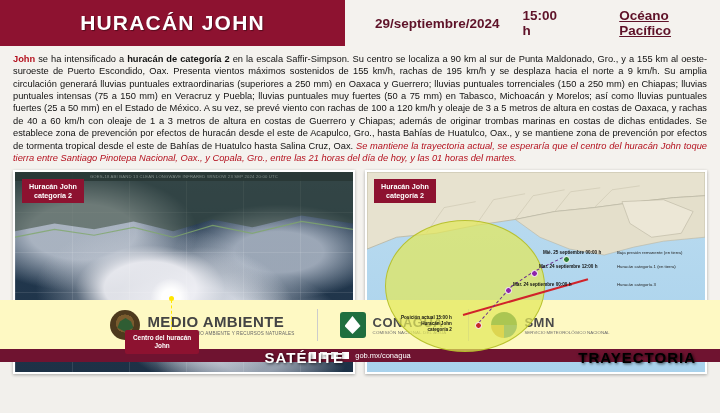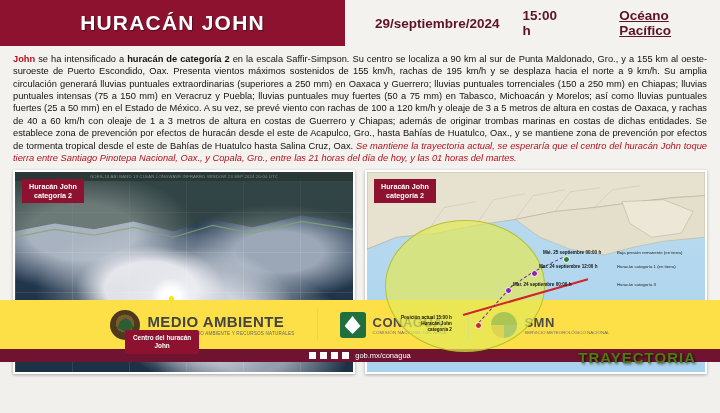--- a/index.html
+++ b/index.html
@@ -132,21 +132,21 @@
     position: absolute;
     right: 9px; bottom: 6px;
     color: #ffffff;
     font-size: 15px;
     font-weight: bold;
     letter-spacing: 1px;
     text-shadow: 1px 1px 3px rgba(0,0,0,0.75);
     z-index: 6;
   }
   .panel-label.dark {
-    color: #4d7c0f;
+    color: #000000;
     text-shadow: 1px 1px 3px rgba(0,0,0,0.8);
   }
 
   .center-callout {
     position: absolute;
     background: #8d1230;
     color: #fff;
     font-size: 6.4px;
     font-weight: bold;
     text-align: center;
@@ -219,21 +219,21 @@
     font-size: 4.3px;
     color: #222;
     z-index: 7;
   }
 
   
   .footer {
     position: absolute;
     left: 0; right: 0; bottom: 0;
     height: 62px;
-    background: #fde047;
+    background: #fef9c3;
     display: flex;
     align-items: center;
   }
   .footer-strip {
     position: absolute;
     left: 0; right: 0; bottom: 0;
     height: 13px;
     background: #6f1330;
     color: #ffffff;
     font-size: 7.5px;
@@ -328,20 +328,21 @@
         <div>categoría 2</div>
       </div>
 
       <div class="eye-dot" style="left:154px; top:124px;"></div>
       <div class="dash-line" style="left:156px; top:128px; height:30px;"></div>
       <div class="center-callout" style="left:110px; top:158px;">
         <div>Centro del huracán</div>
         <div>John</div>
       </div>
 
+      <div class="panel-label">SATÉLITE</div>
     </div>
 
     <div class="panel traj">
       <div class="traj-sea"></div>
 
       <svg style="position:absolute;inset:0" viewBox="0 0 342 204" preserveAspectRatio="none">
 
         <path d="M0,78 L30,66 L70,62 L110,54 L150,48 L190,40 L230,36 L275,30 L310,26 L342,24 L342,0 L0,0 Z" fill="#e7e2cf" stroke="#b9b49f" stroke-width="0.8"></path>
         <path d="M150,48 L175,66 L205,78 L240,84 L270,76 L300,70 L342,66 L342,24 L310,26 L275,30 L230,36 L190,40 Z" fill="#e4dfcb" stroke="#b9b49f" stroke-width="0.6"></path>
 

